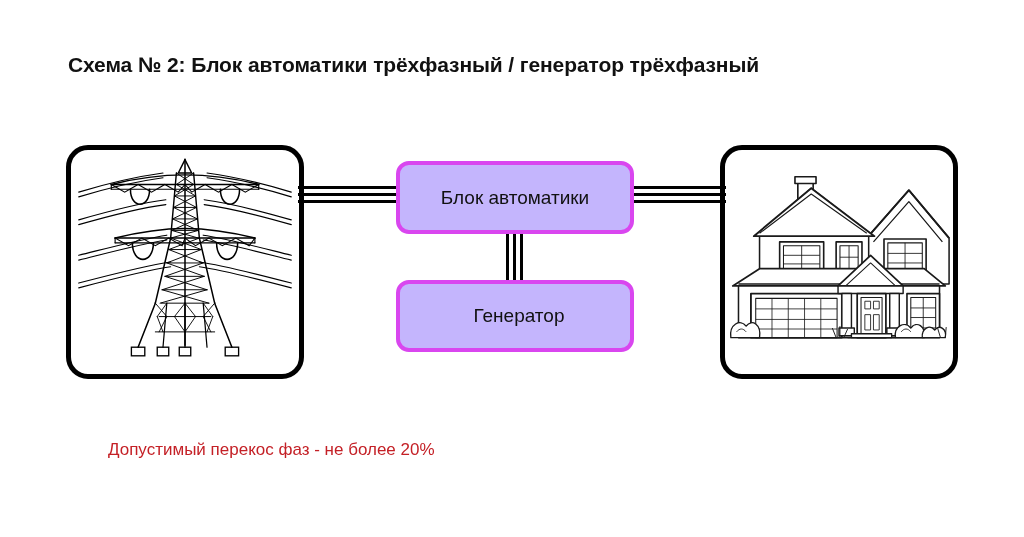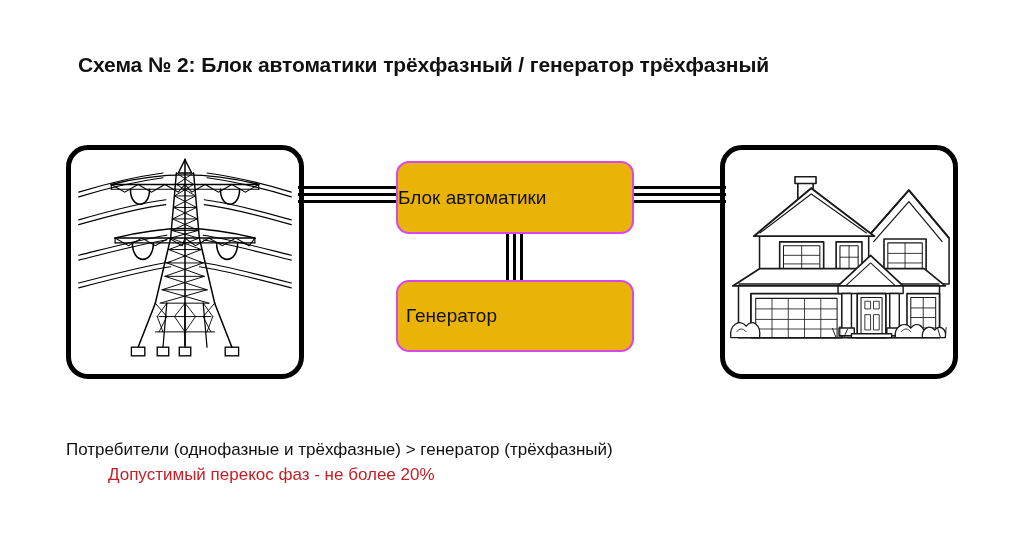--- a/index.html
+++ b/index.html
@@ -14,21 +14,21 @@
     position: relative;
     overflow: hidden;
     font-family: "Liberation Sans", "DejaVu Sans", sans-serif;
     color: #000000;
     -webkit-font-smoothing: antialiased;
   }
 
   
   .title {
     position: absolute;
-    left: 78px;
+    left: 68px;
     top: 53px;
     font-size: 21px;
     font-weight: bold;
     letter-spacing: -0.1px;
     color: #111111;
     white-space: nowrap;
   }
 
   
   .frame {
@@ -41,26 +41,26 @@
   }
   #frame-grid  { left: 66px;  top: 145px; width: 238px; height: 234px; }
   #frame-house { left: 720px; top: 145px; width: 238px; height: 234px; }
 
   .frame svg { display: block; width: 100%; height: 100%; }
 
   
   .proc-box {
     position: absolute;
     box-sizing: border-box;
-    border: 2px solid #d946ef;
+    border: 4px solid #d946ef;
     border-radius: 13px;
-    background: #eab308;
+    background: #c4b5fd;
     display: flex;
     align-items: center;
-    justify-content: flex-start;
+    justify-content: center;
     z-index: 3;
   }
   #box-auto { left: 396px; top: 161px; width: 238px; height: 73px; }
   #box-gen  { left: 396px; top: 280px; width: 238px; height: 72px; padding-left: 8px; }
   .proc-box .label {
     font-size: 19px;
     font-weight: normal;
     color: #111111;
     white-space: nowrap;
   }
@@ -289,15 +289,14 @@
   <span class="wire w3"></span>
 </div>
 
 <div class="conn vert" id="conn-mid">
   <span class="wire w1"></span>
   <span class="wire w2"></span>
   <span class="wire w3"></span>
 </div>
 
 <div class="captions">
-  <div class="cap-line">Потребители (однофазные и трёхфазные) &gt; генератор (трёхфазный)</div>
   <div class="cap-line accent">Допустимый перекос фаз - не более 20%</div>
 </div>
 
 </body></html>

